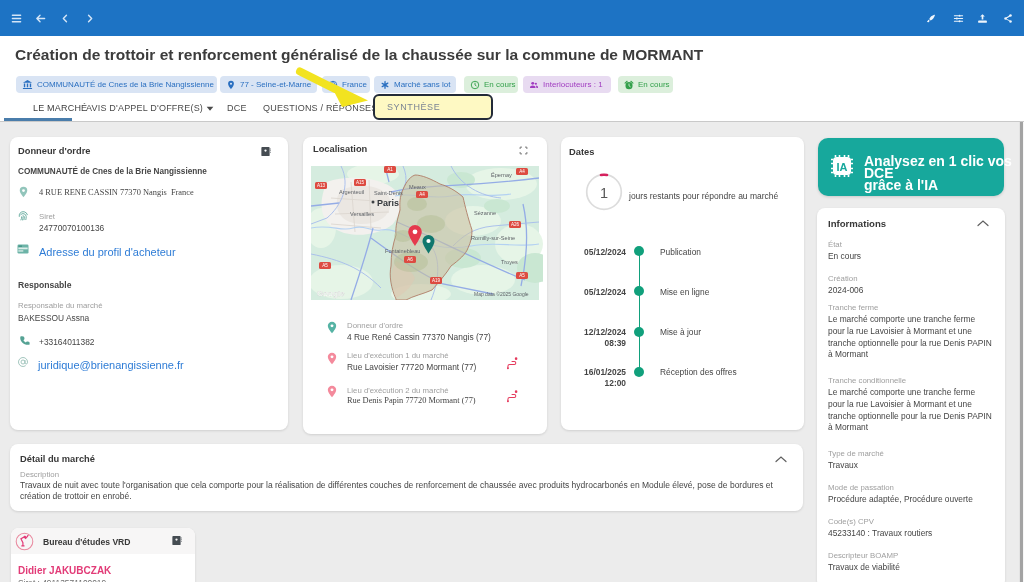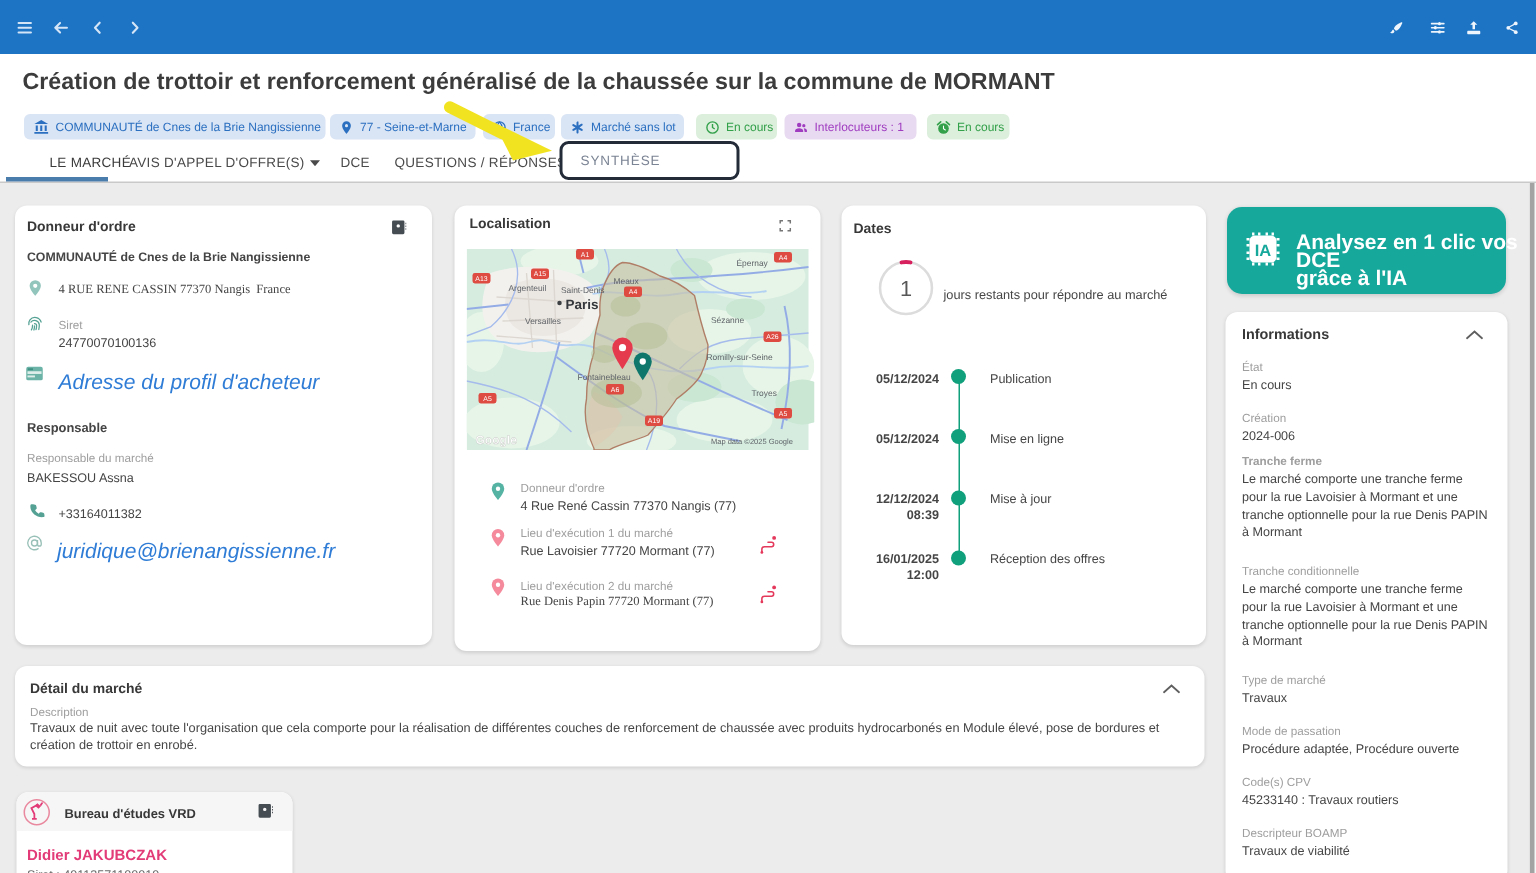--- a/index.html
+++ b/index.html
@@ -10,26 +10,26 @@
   .topbar { position:absolute; left:0; top:0; width:1024px; height:36px; background:#1d73c4; }
   .header { position:absolute; left:0; top:36px; width:1024px; height:86px; background:#ffffff; border-bottom:1px solid #c9c9c9; }
   .title { position:absolute; left:15px; top:46px; font-size:15.5px; font-weight:bold; color:#3c3c3c; }
   .chip { position:absolute; top:76px; height:17px; border-radius:4px; font-size:8px; display:flex; align-items:center; white-space:nowrap; }
   .chip svg { margin:0 4px 0 6px; flex:0 0 auto; }
   .chip.blue { background:#d9e4f4; color:#2a6fc0; }
   .chip.green { background:#dcefdc; color:#33a04a; }
   .chip.purple { background:#e8dbf1; color:#a03cc0; }
   .tab { position:absolute; font-size:9px; color:#4a4a4a; letter-spacing:0.2px; top:103px; white-space:nowrap; }
   .underline { position:absolute; left:4px; top:118px; width:68px; height:3px; background:#4a7dab; }
-  .synthese { position:absolute; left:373px; top:94px; width:120px; height:26px; background:#ffffff; border:2px solid #232b38; border-radius:6px; font-size:9px; color:#7b8494; letter-spacing:0.6px; line-height:22px; padding-left:12px; }
+  .synthese { position:absolute; left:373px; top:94px; width:120px; height:26px; background:#fef9c3; border:2px solid #232b38; border-radius:6px; font-size:9px; color:#7b8494; letter-spacing:0.6px; line-height:22px; padding-left:12px; }
   .card { position:absolute; background:#fff; border-radius:8px; box-shadow:0 1px 2.5px rgba(0,0,0,0.12); }
   .b { font-weight:bold; }
   .lbl { position:absolute; font-size:7.8px; color:#9e9e9e; white-space:nowrap; }
   .val { position:absolute; font-size:8.4px; color:#454545; white-space:nowrap; }
-  .link { position:absolute; font-size:14px; color:#2e7cd6; white-space:nowrap;font-style:italic; }
+  .link { position:absolute; font-size:11px; color:#2e7cd6; white-space:nowrap; }
   .ct { position:absolute; font-size:9.3px; font-weight:bold; color:#383838; white-space:nowrap; }
   .sbtrack { position:absolute; right:0; top:36px; width:5px; height:546px; background:#f7f7f7; border-left:1px solid #e3e3e3; }
   .sbthumb { position:absolute; right:1px; top:76px; width:3px; height:506px; background:#a3a3a3; }
 </style>
 </head>
 <body>
 
   <div class="topbar">
     <svg class="abs" style="left:11px;top:13px" width="11" height="11" viewBox="0 0 24 24" fill="none" stroke="#d4e5f7" stroke-width="3" stroke-linecap="round">
       <path d="M3 5h18M3 12h18M3 19h18"></path>
@@ -333,21 +333,21 @@
 
   <div class="card" style="left:817px; top:208px; width:188px; height:380px;"></div>
   <div class="ct" style="left:828px; top:218px; font-size:9.6px;">Informations</div>
   <svg class="abs" style="left:977px; top:219px;" width="12" height="8" viewBox="0 0 24 14" fill="none" stroke="#5f5f5f" stroke-width="2.4" stroke-linecap="round">
     <path d="M2 12L12 3l10 9"></path>
   </svg>
   <div class="lbl" style="left:828px; top:240px;">État</div>
   <div class="val" style="left:828px; top:251px;">En cours</div>
   <div class="lbl" style="left:828px; top:274px;">Création</div>
   <div class="val" style="left:828px; top:285px;">2024-006</div>
-  <div class="lbl" style="left:828px; top:303px;font-weight:bold;">Tranche ferme</div>
+  <div class="lbl" style="left:828px; top:303px;">Tranche ferme</div>
   <div class="val" style="left:828px; top:314px; line-height:11.8px;">Le marché comporte une tranche ferme<br>pour la rue Lavoisier à Mormant et une<br>tranche optionnelle pour la rue Denis PAPIN<br>à Mormant</div>
   <div class="lbl" style="left:828px; top:376px;">Tranche conditionnelle</div>
   <div class="val" style="left:828px; top:387px; line-height:11.8px;">Le marché comporte une tranche ferme<br>pour la rue Lavoisier à Mormant et une<br>tranche optionnelle pour la rue Denis PAPIN<br>à Mormant</div>
   <div class="lbl" style="left:828px; top:449px;">Type de marché</div>
   <div class="val" style="left:828px; top:460px;">Travaux</div>
   <div class="lbl" style="left:828px; top:483px;">Mode de passation</div>
   <div class="val" style="left:828px; top:494px;">Procédure adaptée, Procédure ouverte</div>
   <div class="lbl" style="left:828px; top:517px;">Code(s) CPV</div>
   <div class="val" style="left:828px; top:528px;">45233140 : Travaux routiers</div>
   <div class="lbl" style="left:828px; top:551px;">Descripteur BOAMP</div>

